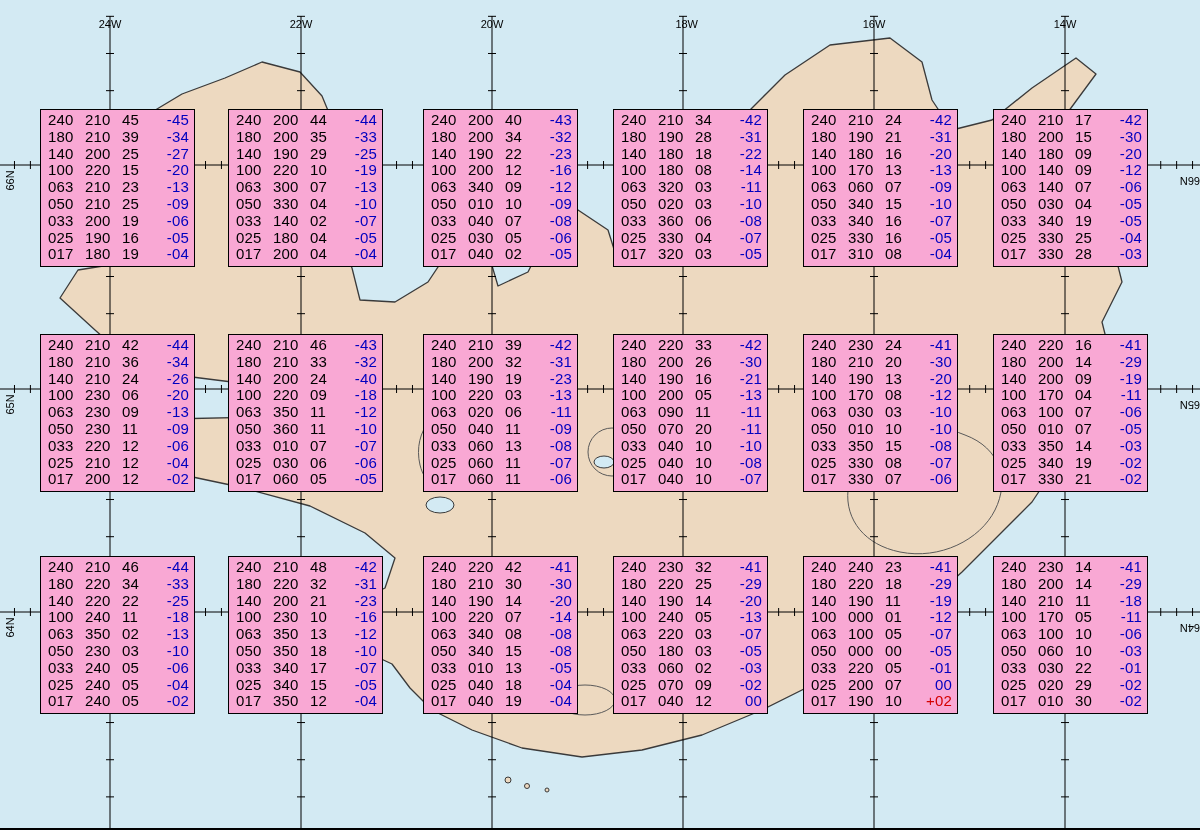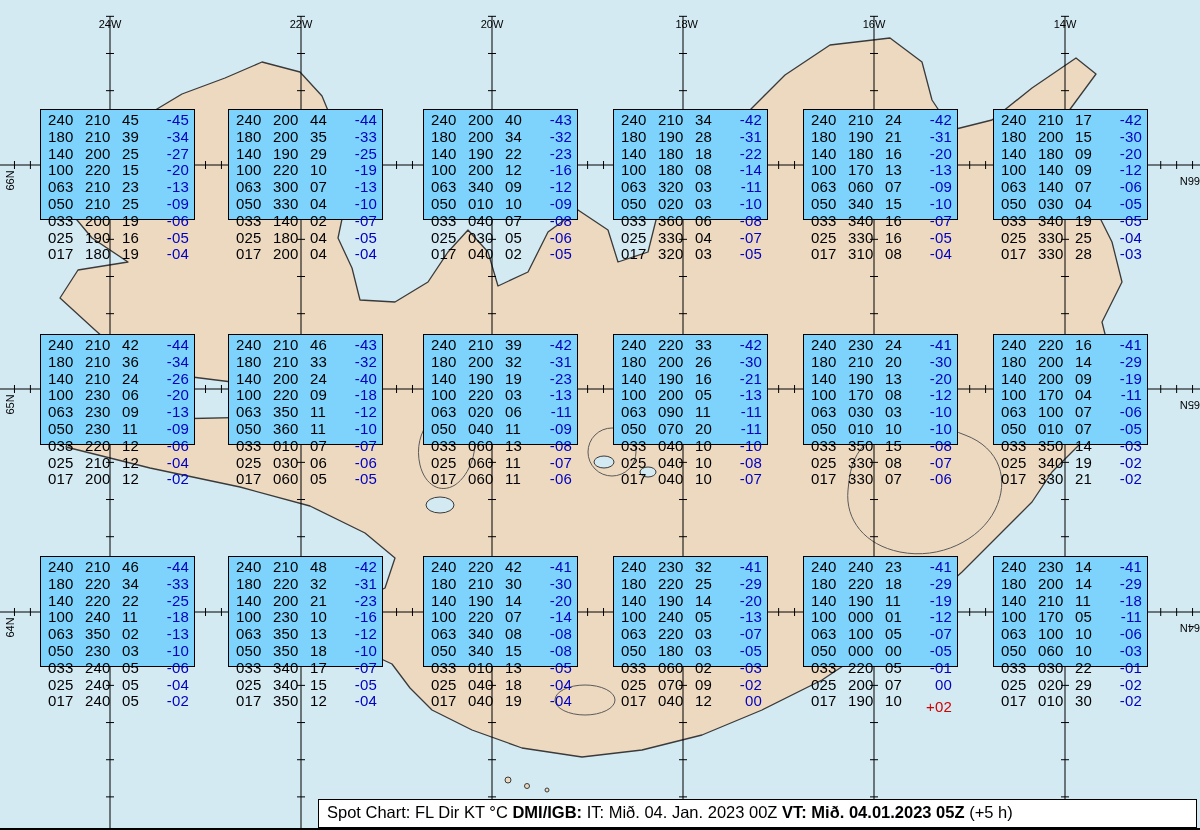--- a/index.html
+++ b/index.html
@@ -10,28 +10,28 @@
   }
   #map-svg{position:absolute;left:0;top:0;width:1200px;height:830px;}
   #labels,#boxes{position:absolute;left:0;top:16px;width:100%;height:100%;pointer-events:none;}
   .edge-label{
     position:absolute;width:30px;height:13px;font-size:11px;line-height:13px;
     text-align:center;color:#000;
   }
   .side.left{transform:rotate(-90deg);}
   .side.right{transform:rotate(180deg);}
   .spot-box{
-    position:absolute;width:155px;height:111px;box-sizing:border-box;
-    background:#7dd3fc;border:1.6px solid #000;padding:2px 5px 0 7px;
+    position:absolute;width:155px;height:158px;box-sizing:border-box;
+    background:#f9a8d4;border:1.6px solid #000;padding:2px 5px 0 7px;
   }
   .brow{display:grid;grid-template-columns:37px 37px 28px 39px;font-size:15px;line-height:16.8px;}
   .brow span{letter-spacing:0.2px;}
   .temp{text-align:right;}
   .temp.neg{color:var(--tneg,#0000bf);}
-  .temp.pos{color:var(--tpos,#d40000);margin-top:6px;}
+  .temp.pos{color:var(--tpos,#d40000);}
   .caption{
     position:absolute;left:318px;top:799px;width:879px;height:29px;box-sizing:border-box;
     background:#fff;border:1.5px solid #000;font-size:16.5px;line-height:25px;
     padding:0 8px;white-space:nowrap;overflow:hidden;
   }
   .caption .b{font-weight:bold;}
   .bottom-frame{position:absolute;left:0;top:828px;width:1200px;height:2px;background:#000;}
 </style>
 </head>
 <body>
@@ -1458,15 +1458,14 @@
           <span class="temp neg">-02</span>
         </div>
         <div class="brow">
           <span>017</span>
           <span>010</span>
           <span>30</span>
           <span class="temp neg">-02</span>
         </div>
       </div>
     </div>
-  <div id="caption" class="caption"><span>Spot Chart: FL Dir KT °C </span><span class="b">DMI/IGB:</span><span> IT: Mið. 04. Jan. 2023 00Z </span><span class="b">VT: Mið. 04.01.2023 05Z</span><span> (+5 h)</span></div>
   <div class="bottom-frame"></div>
 </div>
 
 </body></html>

